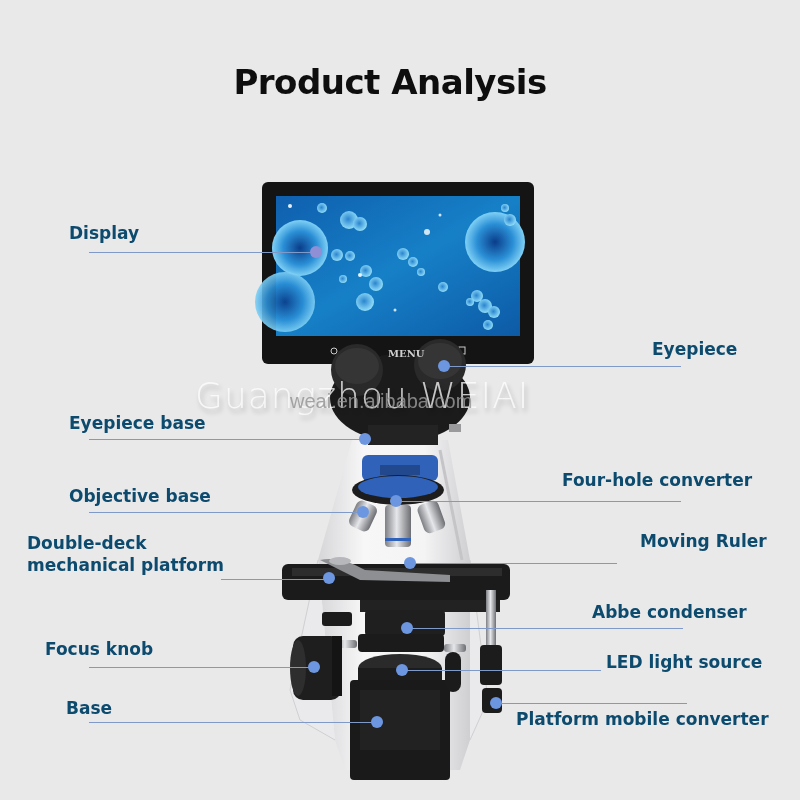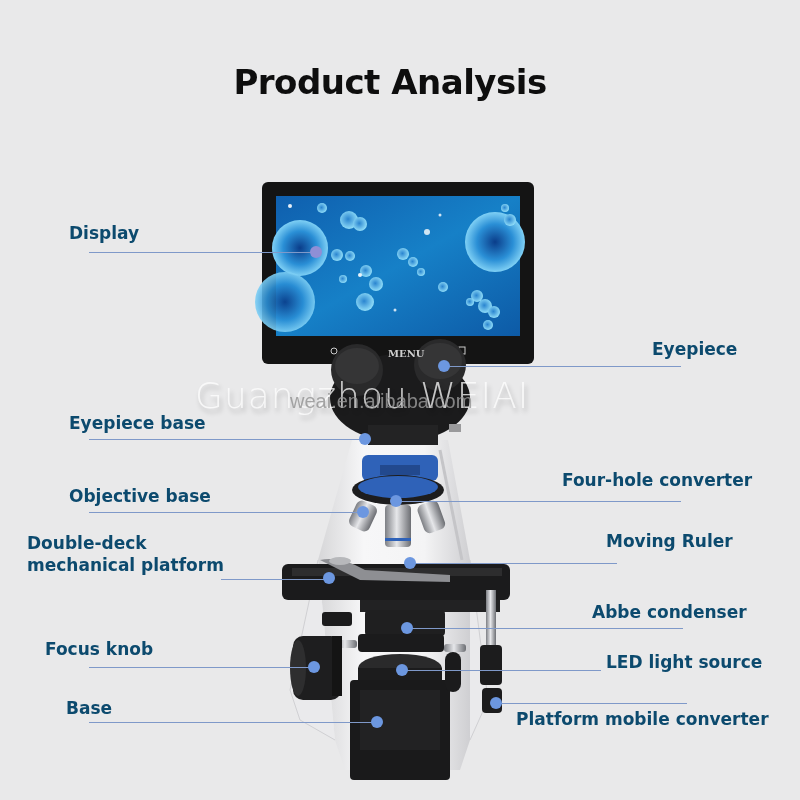--- a/index.html
+++ b/index.html
@@ -203,21 +203,21 @@
   <div class="dot" style="left:377px;top:722px;"></div>
 
   <div class="label" style="left:607px;top:338px;margin-left:45px;">Eyepiece</div>
   <div class="line" style="left:444px;top:366px;width:237px;"></div>
   <div class="dot" style="left:444px;top:366px;"></div>
 
   <div class="label" style="left:562px;top:469px;">Four-hole converter</div>
   <div class="line" style="left:396px;top:501px;width:285px;"></div>
   <div class="dot" style="left:396px;top:501px;"></div>
 
-  <div class="label" style="left:606px;top:530px;">Moving Ruler</div>
+  <div class="label" style="left:640px;top:530px;">Moving Ruler</div>
   <div class="line" style="left:410px;top:563px;width:207px;"></div>
   <div class="dot" style="left:410px;top:563px;"></div>
 
   <div class="label" style="left:592px;top:601px;">Abbe condenser</div>
   <div class="line" style="left:407px;top:628px;width:276px;"></div>
   <div class="dot" style="left:407px;top:628px;"></div>
 
   <div class="label" style="left:606px;top:651px;">LED light source</div>
   <div class="line" style="left:402px;top:670px;width:199px;"></div>
   <div class="dot" style="left:402px;top:670px;"></div>

